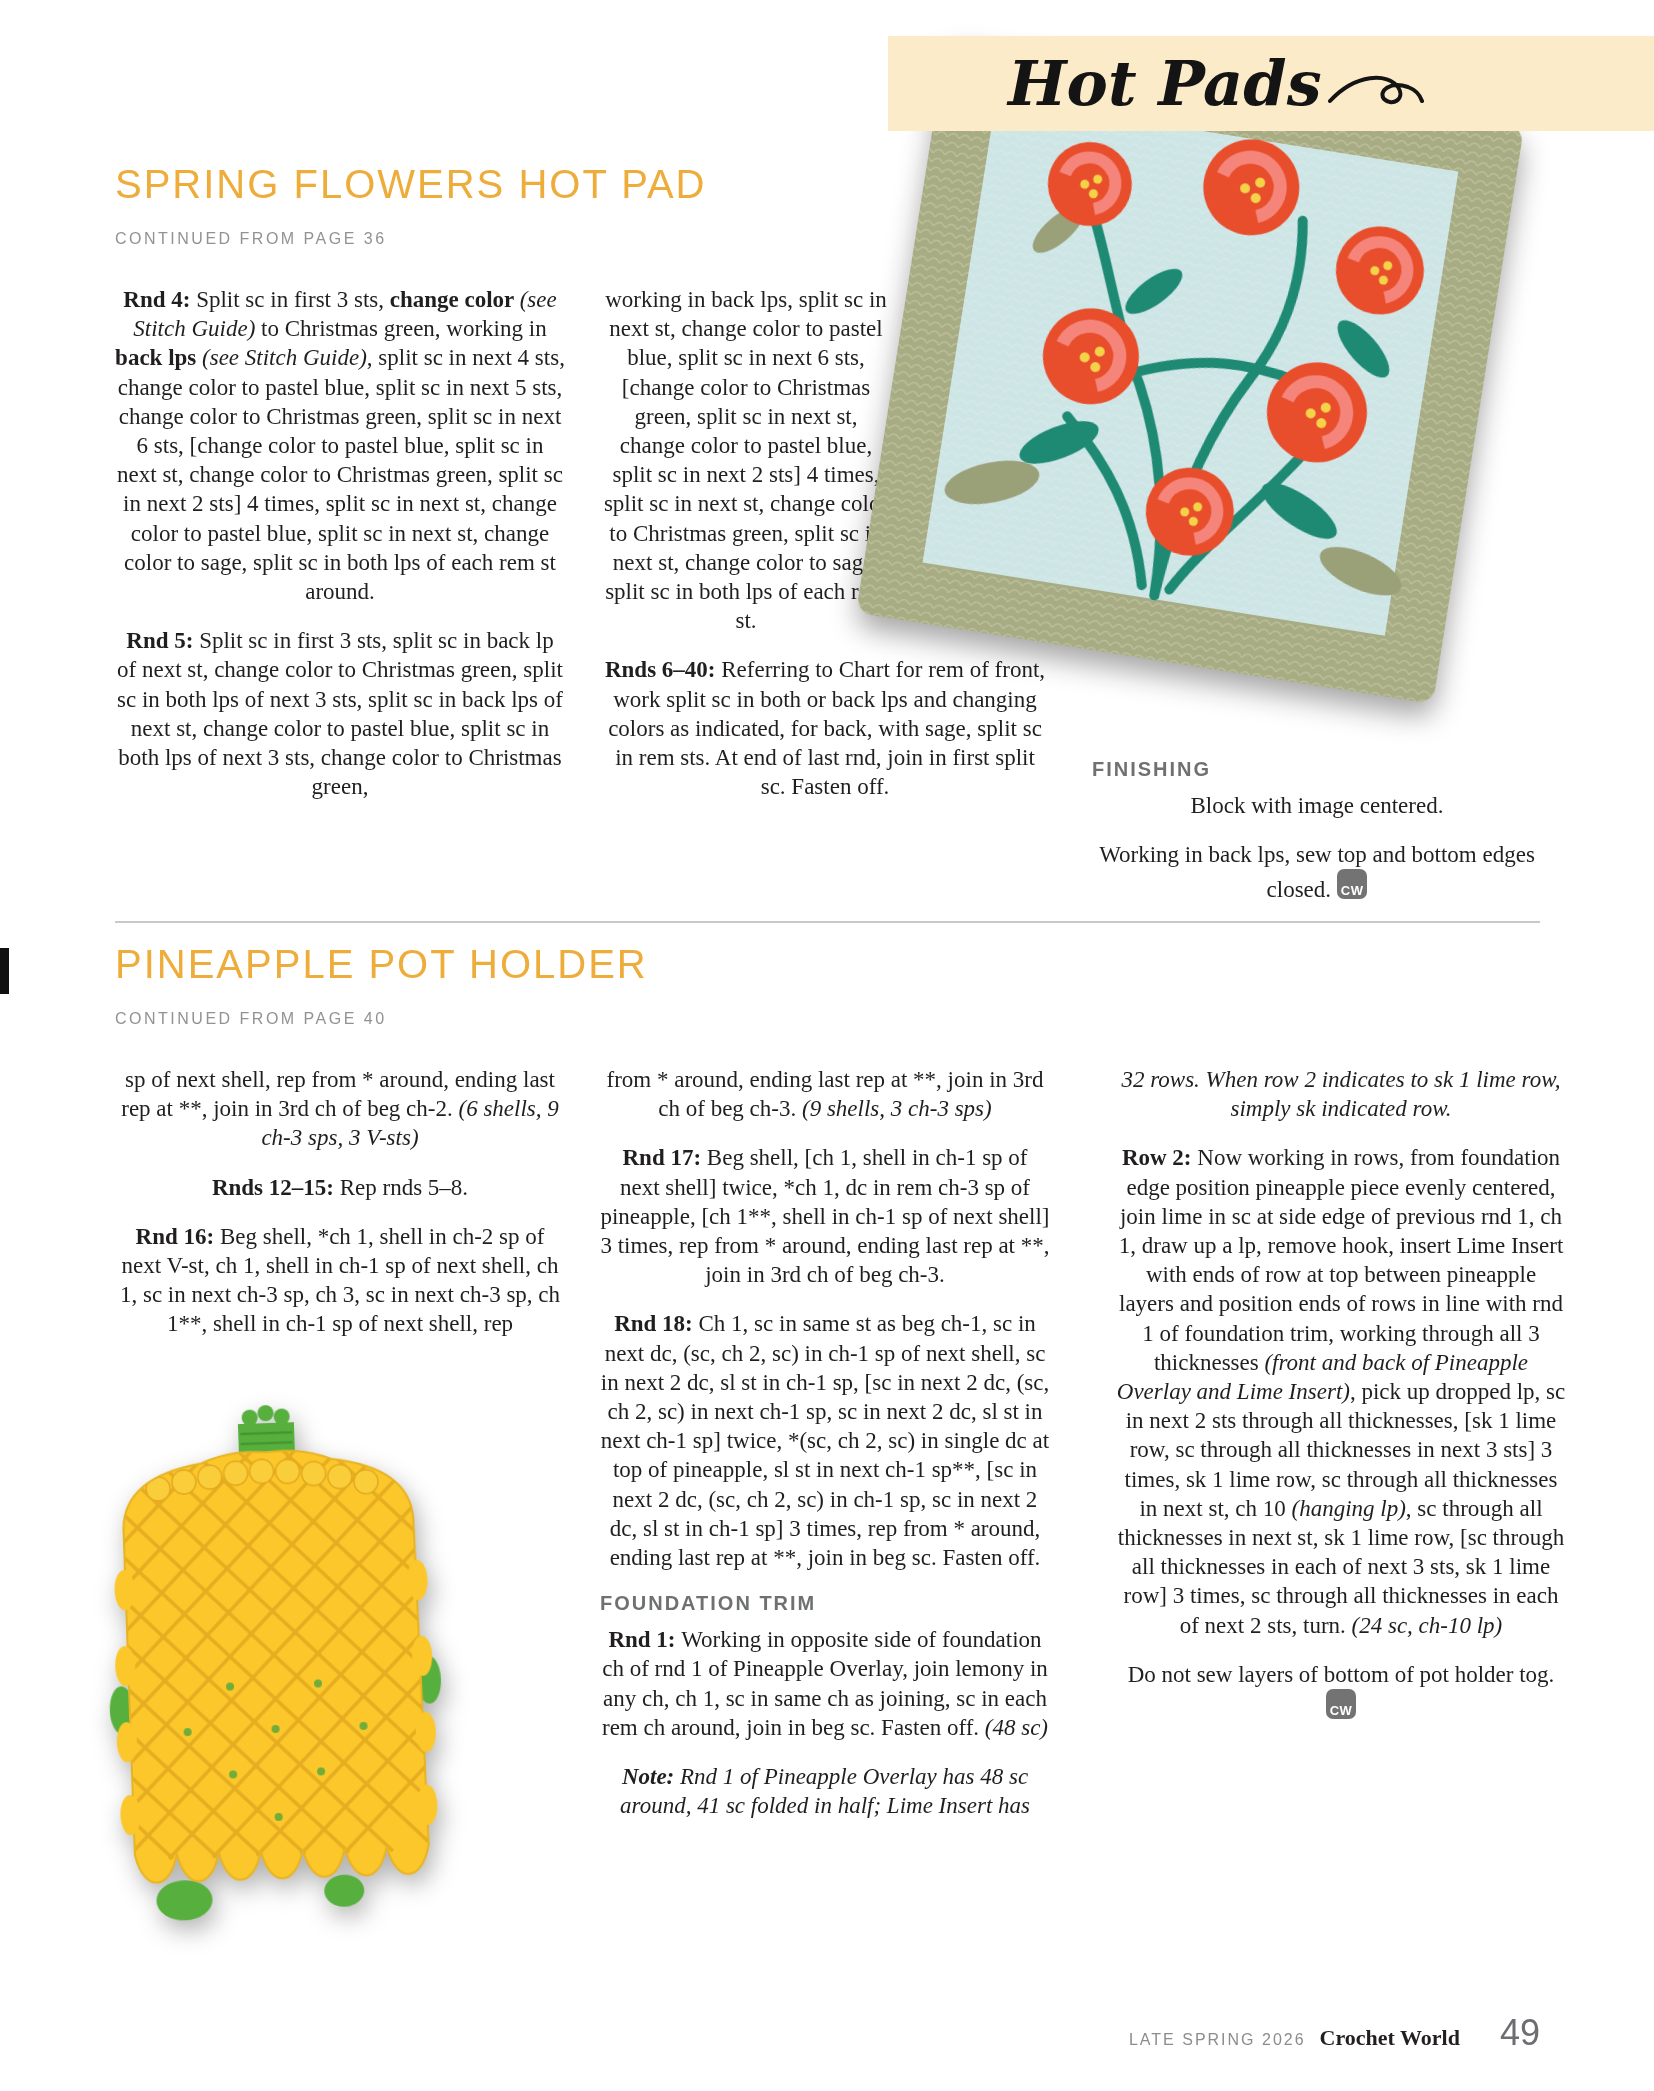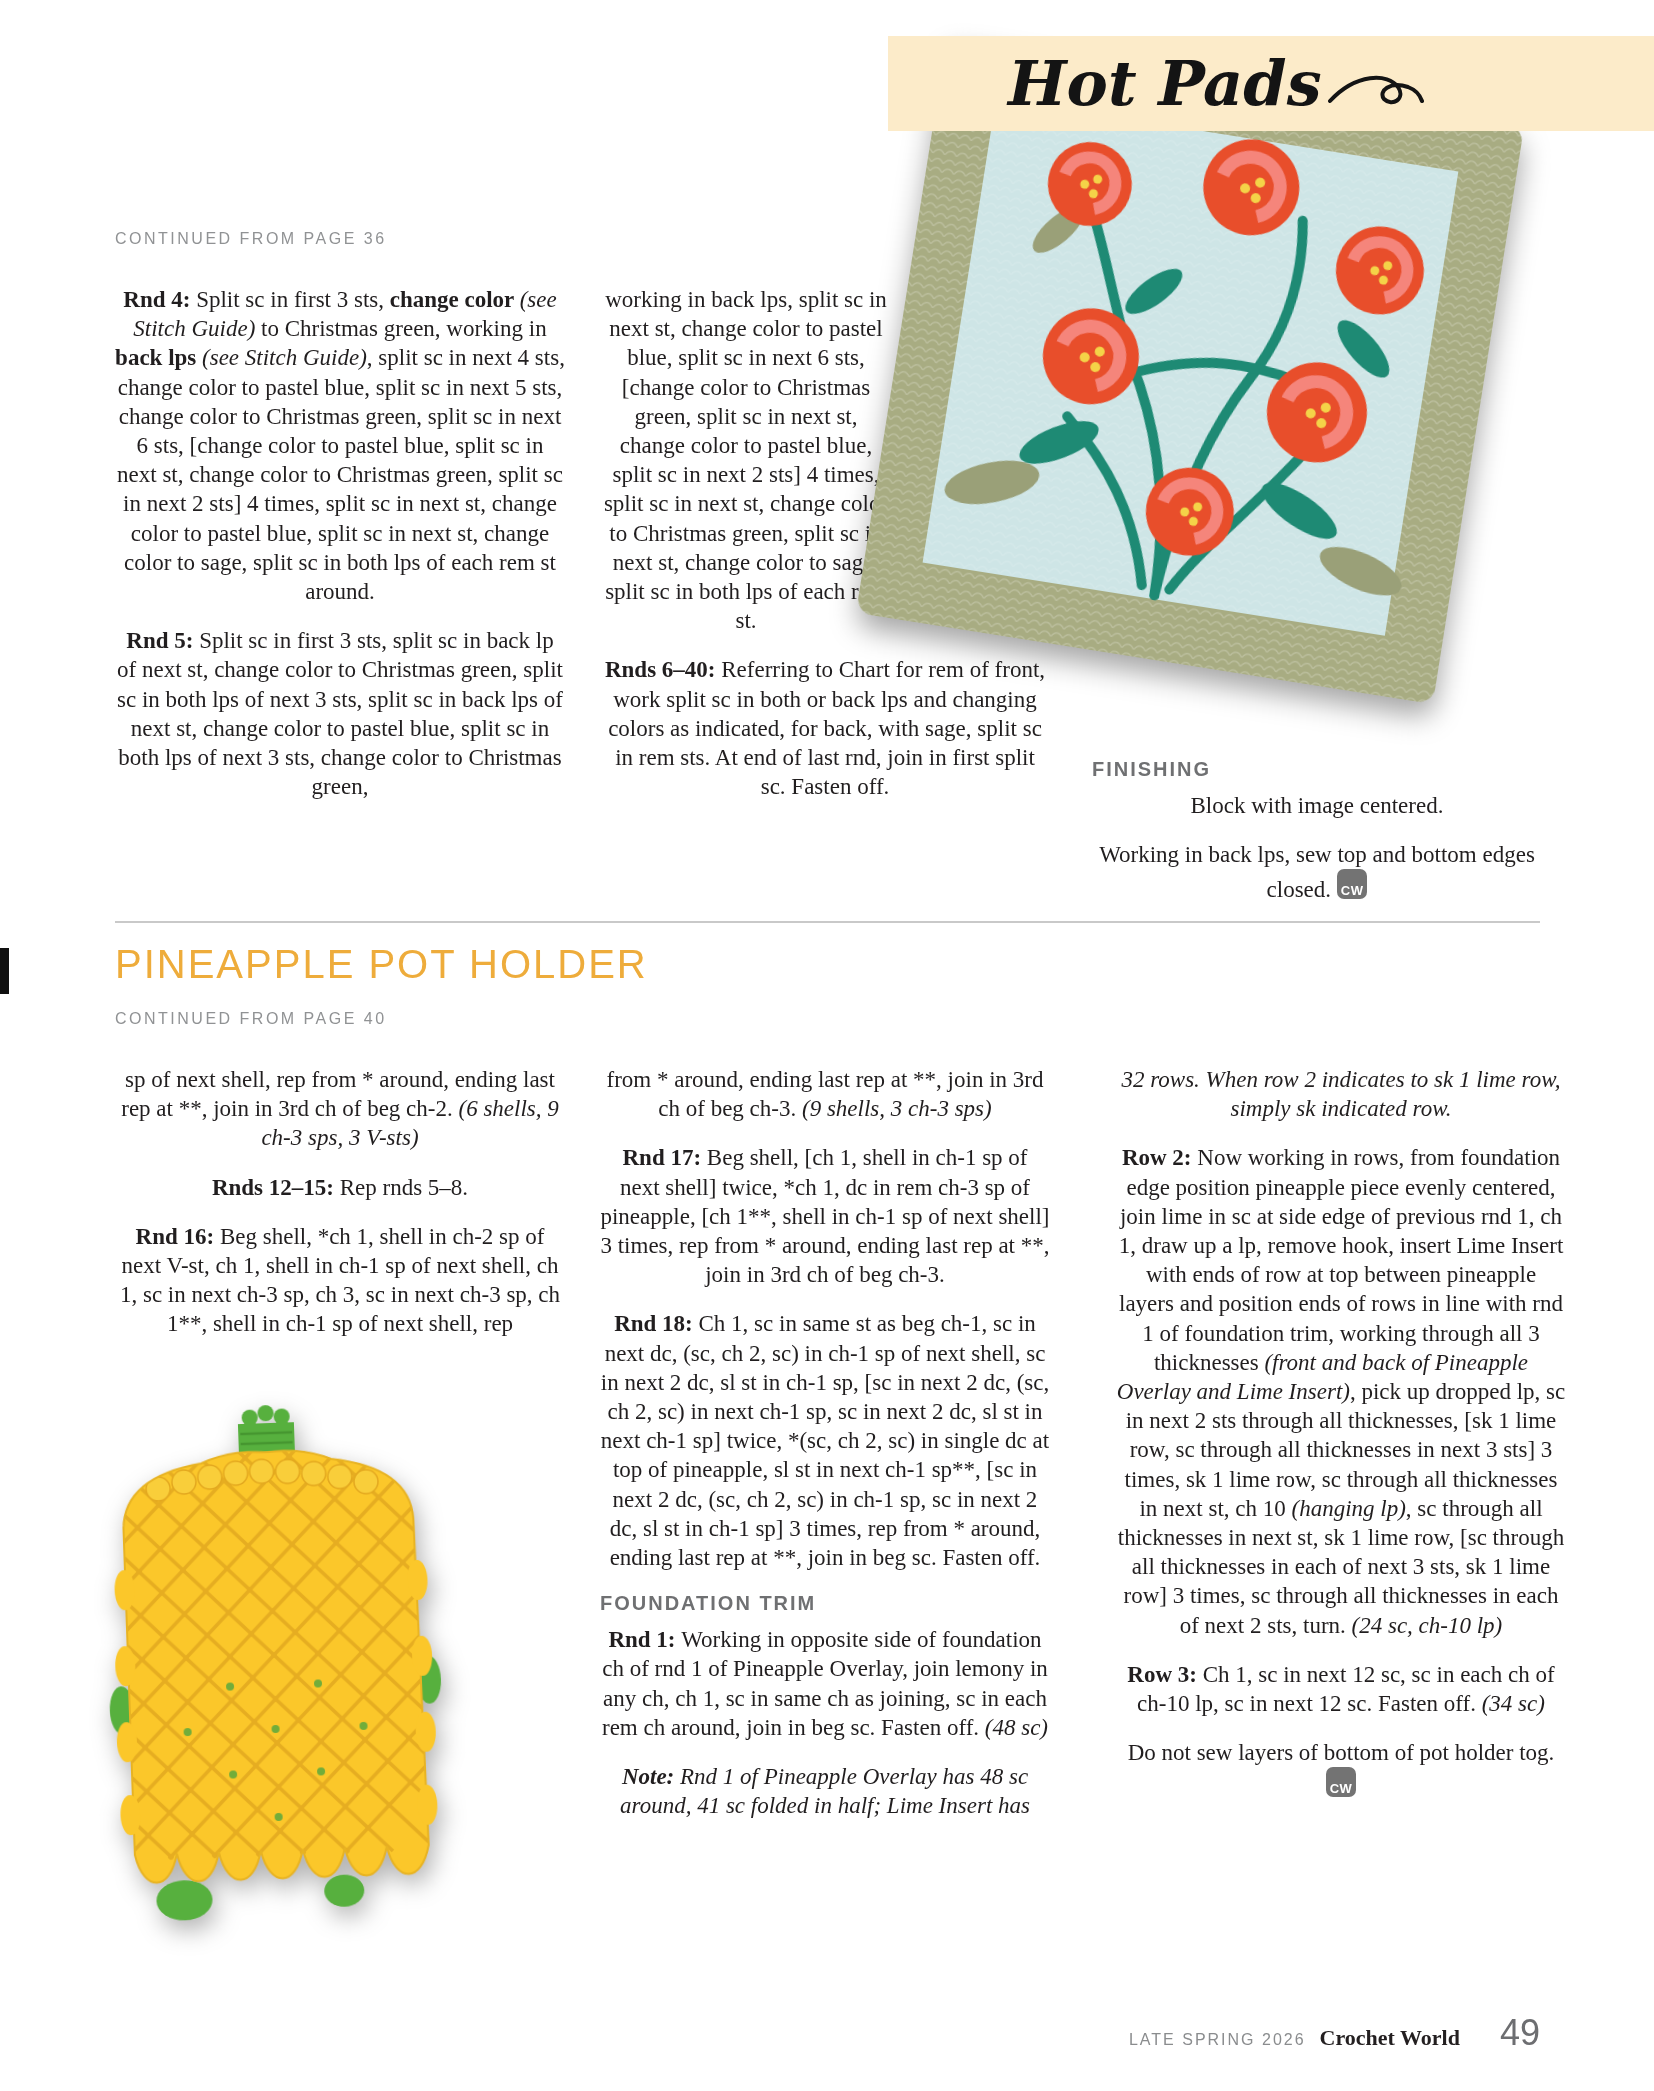--- a/index.html
+++ b/index.html
@@ -138,20 +138,21 @@
     </svg>
   </div>
 
   <div class="banner">
     <span class="banner-script">Hot Pads</span>
     <svg class="flourish" width="96" height="44" viewBox="0 0 96 44">
       <path d="M2 30 C28 2 60 2 70 16 C78 28 64 36 56 28 C50 20 62 10 80 16 C88 19 92 24 94 30" fill="none" stroke="#141414" stroke-width="4" stroke-linecap="round"></path>
     </svg>
   </div>
 
+  <h1 class="sec-title" style="left:115px;top:162px;">SPRING FLOWERS HOT PAD</h1>
   <div class="continued" style="left:115px;top:230px;">CONTINUED FROM PAGE 36</div>
 
   <div class="col" style="left:115px;top:285px;">
       <p class="para"><span class="seg-bold">Rnd 4: </span><span class="seg-normal">Split sc in first 3 sts, </span><span class="seg-bold">change color </span><span class="seg-italic">(see Stitch Guide) </span><span class="seg-normal">to Christmas green, working in </span><span class="seg-bold">back lps </span><span class="seg-italic">(see Stitch Guide)</span><span class="seg-normal">, split sc in next 4 sts, change color to pastel blue, split sc in next 5 sts, change color to Christmas green, split sc in next 6 sts, [change color to pastel blue, split sc in next st, change color to Christmas green, split sc in next 2 sts] 4 times, split sc in next st, change color to pastel blue, split sc in next st, change color to sage, split sc in both lps of each rem st around.</span></p>
       <p class="para"><span class="seg-bold">Rnd 5: </span><span class="seg-normal">Split sc in first 3 sts, split sc in back lp of next st, change color to Christmas green, split sc in both lps of next 3 sts, split sc in back lps of next st, change color to pastel blue, split sc in both lps of next 3 sts, change color to Christmas green,</span></p>
     </div>
 
   <div class="col" style="left:600px;top:285px;">
     <div class="img-spacer"></div>
     <div>
@@ -183,21 +184,20 @@
       <p class="para"><span class="seg-normal">from * around, ending last rep at **, join in 3rd ch of beg ch-3. </span><span class="seg-italic">(9 shells, 3 ch-3 sps)</span></p>
       <p class="para"><span class="seg-bold">Rnd 17: </span><span class="seg-normal">Beg shell, [ch 1, shell in ch-1 sp of next shell] twice, *ch 1, dc in rem ch-3 sp of pineapple, [ch 1**, shell in ch-1 sp of next shell] 3 times, rep from * around, ending last rep at **, join in 3rd ch of beg ch-3.</span></p>
       <p class="para"><span class="seg-bold">Rnd 18: </span><span class="seg-normal">Ch 1, sc in same st as beg ch-1, sc in next dc, (sc, ch 2, sc) in ch-1 sp of next shell, sc in next 2 dc, sl st in ch-1 sp, [sc in next 2 dc, (sc, ch 2, sc) in next ch-1 sp, sc in next 2 dc, sl st in next ch-1 sp] twice, *(sc, ch 2, sc) in single dc at top of pineapple, sl st in next ch-1 sp**, [sc in next 2 dc, (sc, ch 2, sc) in ch-1 sp, sc in next 2 dc, sl st in ch-1 sp] 3 times, rep from * around, ending last rep at **, join in beg sc. Fasten off.</span></p>
       <h4 class="subhead">FOUNDATION TRIM</h4>
       <p class="para"><span class="seg-bold">Rnd 1: </span><span class="seg-normal">Working in opposite side of foundation ch of rnd 1 of Pineapple Overlay, join lemony in any ch, ch 1, sc in same ch as joining, sc in each rem ch around, join in beg sc. Fasten off. </span><span class="seg-italic">(48 sc)</span></p>
       <p class="para"><span class="seg-bolditalic">Note: </span><span class="seg-italic">Rnd 1 of Pineapple Overlay has 48 sc around, 41 sc folded in half; Lime Insert has</span></p>
     </div>
   <div class="col" style="left:1092px;top:1065px;margin-left:24px;">
       <p class="para"><span class="seg-italic">32 rows. When row 2 indicates to sk 1 lime row, simply sk indicated row.</span></p>
       <p class="para"><span class="seg-bold">Row 2: </span><span class="seg-normal">Now working in rows, from foundation edge position pineapple piece evenly centered, join lime in sc at side edge of previous rnd 1, ch 1, draw up a lp, remove hook, insert Lime Insert with ends of row at top between pineapple layers and position ends of rows in line with rnd 1 of foundation trim, working through all 3 thicknesses </span><span class="seg-italic">(front and back of Pineapple Overlay and Lime Insert)</span><span class="seg-normal">, pick up dropped lp, sc in next 2 sts through all thicknesses, [sk 1 lime row, sc through all thicknesses in next 3 sts] 3 times, sk 1 lime row, sc through all thicknesses in next st, ch 10 </span><span class="seg-italic">(hanging lp)</span><span class="seg-normal">, sc through all thicknesses in next st, sk 1 lime row, [sc through all thicknesses in each of next 3 sts, sk 1 lime row] 3 times, sc through all thicknesses in each of next 2 sts, turn. </span><span class="seg-italic">(24 sc, ch-10 lp)</span></p>
-      <p class="para"><span class="seg-bold">Row 3: </span><span class="seg-normal">Ch 1, sc in next 12 sc, sc in each ch of ch-10 lp, sc in next 12 sc. Fasten off. </span><span class="seg-italic">(34 sc)</span></p>
       <p class="para"><span class="seg-normal">Do not sew layers of bottom of pot holder tog. </span><span class="seg-badge">CW</span></p>
     </div>
 
   <div class="pineapple-photo">
     <svg viewBox="0 0 375 615" width="375" height="615">
       <defs>
         <path id="pbody" d="M42 118
           C44 78 80 62 122 56
           C150 44 172 46 187 47
           C202 46 224 44 252 56

